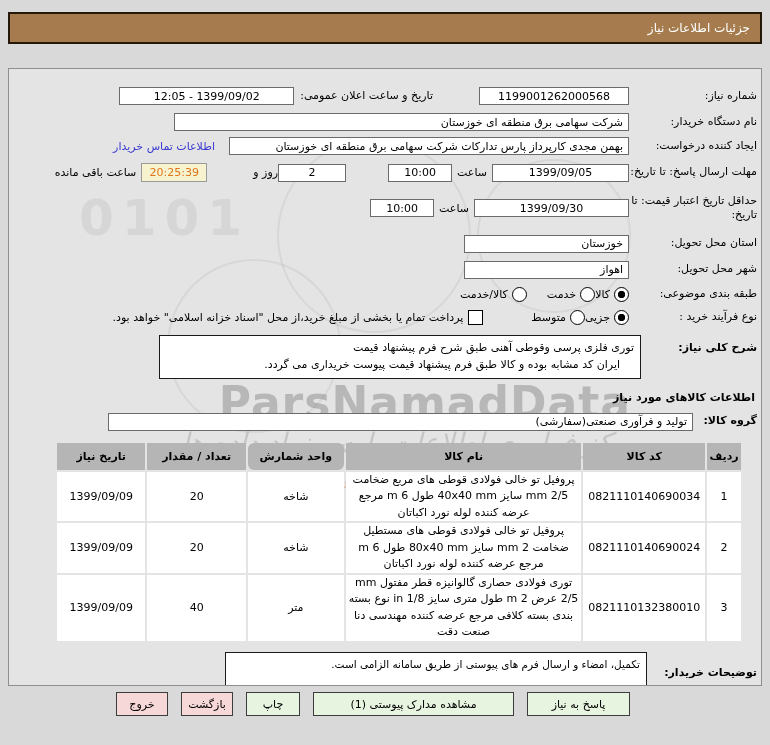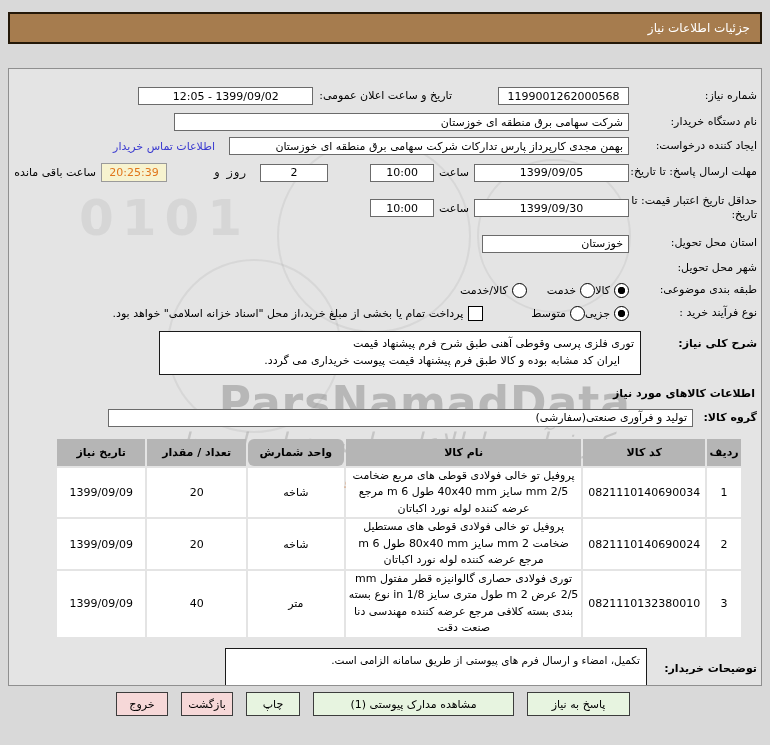--- a/index.html
+++ b/index.html
@@ -123,61 +123,62 @@
     <div class="wm wm-digits" style="top:120px;left:70px;">0101</div>
     <div class="wm wm-brand" style="top:308px;right:130px;">ParsNamadData</div>
     <div class="wm wm-callig" style="top:358px;right:120px;">مرکز فرآوری اطلاعات پارس نماد داده ها</div>
     <div class="wm wm-tagline" style="top:405px;right:240px;">پایگاه اطلاع رسانی مناقصه و مزایده</div>
     <div class="wm wm-phone" style="top:460px;right:180px;">۸۸۳۴۹۶۷۰-۰۲۱</div>
 
     <div class="rows">
 
       <div class="row" style="margin-top:10px;">
         <span class="lbl">شماره نیاز:</span>
-        <span class="field field--center" style="width:131px;">1199001262000568</span>
+        <span class="field field--center" style="width:150px;">1199001262000568</span>
         <span class="lbl" style="width:auto;margin-right:46px;">تاریخ و ساعت اعلان عمومی:</span>
         <span class="field field--center" style="width:175px;margin-right:6px;">1399/09/02 - 12:05</span>
       </div>
 
       <div class="row">
         <span class="lbl">نام دستگاه خریدار:</span>
         <span class="field field--right" style="width:455px;">شرکت سهامی برق منطقه ای خوزستان</span>
       </div>
 
       <div class="row" style="margin-top:6px;">
         <span class="lbl">ایجاد کننده درخواست:</span>
         <span class="field field--right" style="width:400px;">بهمن مجدی کارپرداز پارس تدارکات شرکت سهامی برق منطقه ای خوزستان</span>
         <span class="link">اطلاعات تماس خریدار</span>
       </div>
 
       <div class="row">
         <span class="lbl">مهلت ارسال پاسخ: تا تاریخ:</span>
-        <span class="field field--center" style="width:155px;">1399/09/05</span>
+        <span class="field field--center" style="width:137px;">1399/09/05</span>
         <span style="margin-right:5px;">ساعت</span>
         <span class="field field--center" style="width:64px;margin-right:5px;">10:00</span>
         <span class="field field--center" style="width:68px;margin-right:42px;">2</span>
-        <span style="margin-right:14px;font-family:Liberation Mono, monospace;">روز و</span>
+        <span style="margin-right:0;">روز و</span>
         <span class="timer" style="margin-right:46px;">20:25:39</span>
         <span style="margin-right:5px;">ساعت باقی مانده</span>
       </div>
 
       <div class="row" style="margin-top:12px;">
         <span class="lbl">حداقل تاریخ اعتبار قیمت: تا تاریخ:</span>
         <span class="field field--center" style="width:155px;">1399/09/30</span>
         <span style="margin-right:5px;">ساعت</span>
         <span class="field field--center" style="width:64px;margin-right:5px;">10:00</span>
       </div>
 
       <div class="row" style="margin-top:12px;">
         <span class="lbl">استان محل تحویل:</span>
-        <span class="field field--right" style="width:147px;">خوزستان</span>
+        <span class="field field--right" style="width:165px;">خوزستان</span>
       </div>
 
       <div class="row">
         <span class="lbl">شهر محل تحویل:</span>
+        <span class="field field--right" style="width:165px;">اهواز</span>
       </div>
 
       <div class="row">
         <span class="lbl">طبقه بندی موضوعی:</span>
         <span class="opt" style="margin-left:0;">
           <span class="radio radio--on"></span>
           <span>کالا</span>
         </span>
         <span class="opt">
           <span class="radio"></span>

